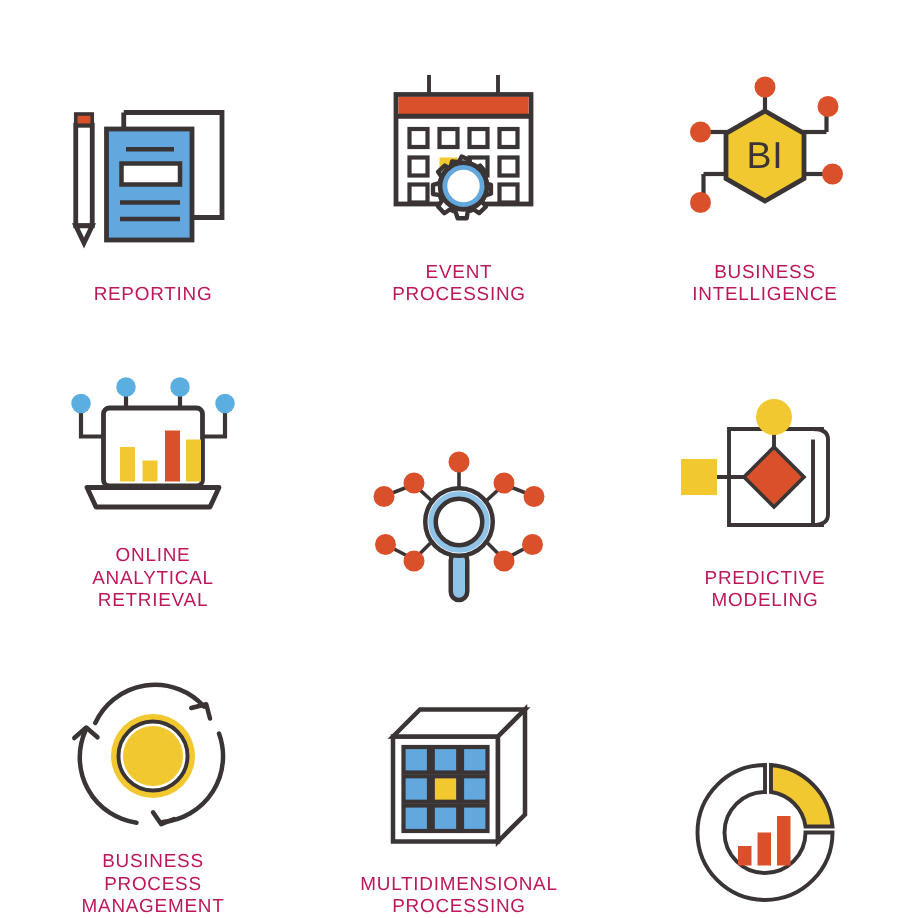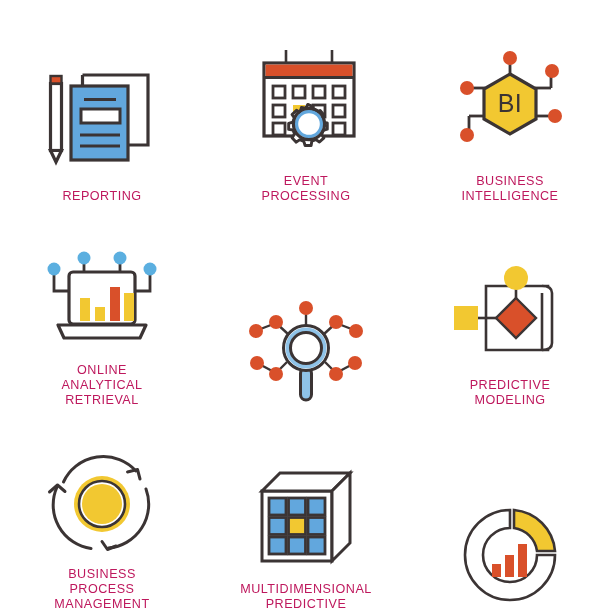--- a/index.html
+++ b/index.html
@@ -284,21 +284,21 @@
         <rect x="29" y="55.5" width="17" height="17" fill="#62a7dd"></rect>
         <rect x="48.5" y="55.5" width="17" height="17" fill="#f2c831"></rect>
         <rect x="68" y="55.5" width="17" height="17" fill="#62a7dd"></rect>
 
         <rect x="29" y="75" width="17" height="17" fill="#62a7dd"></rect>
         <rect x="48.5" y="75" width="17" height="17" fill="#62a7dd"></rect>
         <rect x="68" y="75" width="17" height="17" fill="#62a7dd"></rect>
       </g>
     </svg>
     <div class="icon-label">MULTIDIMENSIONAL
-PREDICTIVE</div>
+PROCESSING</div>
   </div>
 
   <div class="icon-cell row3">
     <svg class="icon-art" viewBox="0 0 132 112">
 
       <path d="M66 10 A45 45 0 1 0 111 55 L93 55 A27 27 0 1 1 66 28 Z" fill="#ffffff" stroke="#3b3434" stroke-width="2.6" stroke-linejoin="miter"></path>
 
       <path d="M70 10 A45 45 0 0 1 111 51 L93 51 A27 27 0 0 0 70 28 Z" fill="#f2c831" stroke="#3b3434" stroke-width="2.6" stroke-linejoin="miter"></path>
 
       <g>

